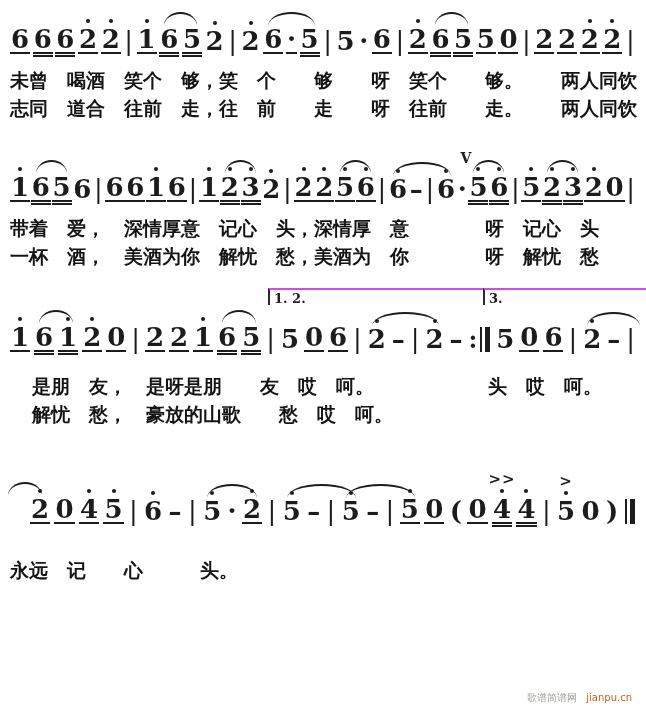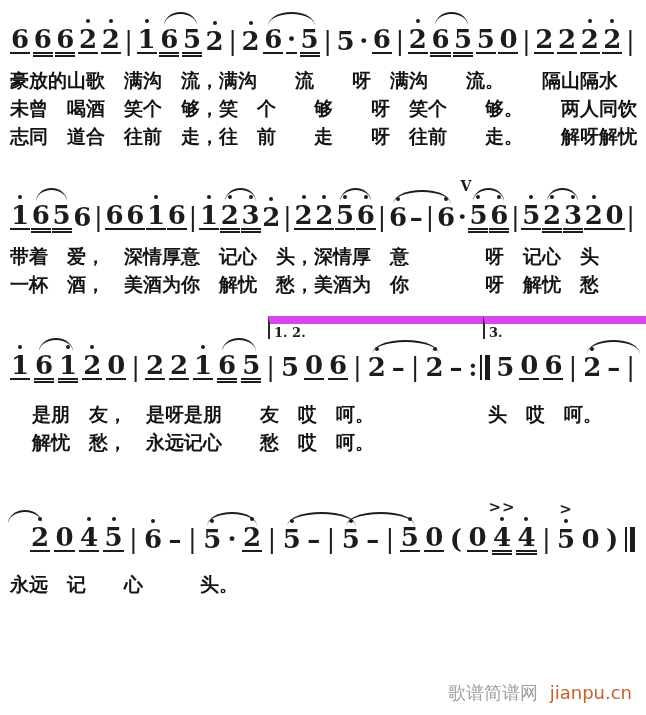--- a/index.html
+++ b/index.html
@@ -36,43 +36,43 @@
   .above {
     position:absolute; top:-24px; left:50%; transform:translateX(-50%);
     font-size:15px; font-weight:700; letter-spacing:1px; line-height:1;
   }
   .vmark { top:-23px; left:-8px; transform:none; font-size:14px; }
   .slur {
     position:absolute; height:12px;
     border-top:2px solid var(--ink);
     border-radius:50% 50% 0 0 / 100% 100% 0 0;
   }
-  .volta { position:absolute; height:15px; border-top:8px solid #d946ef; border-left:2px solid #2a2a2a; }
+  .volta { position:absolute; height:15px; border-top:2px solid #d946ef; border-left:2px solid #2a2a2a; }
   .volta-label { position:absolute; left:4px; top:1px; font-size:13px; font-weight:700; }
   .repbar, .endbar { display:inline-flex; align-items:flex-end; gap:3px; padding:0 1px; }
   .vbar-thin  { display:inline-block; width:2px; height:25px; background:var(--ink); }
   .vbar-thick { display:inline-block; width:5px; height:25px; background:var(--ink); }
   .colon-part { font-size:24px; font-weight:700; line-height:1; }
 
   
   .lyrics { padding:0 10px; }
   .lyric-line {
     font-family:"DejaVu Sans","Liberation Sans",sans-serif;
     font-weight:700; font-size:19px; line-height:28px; white-space:pre; color:#141414;
   }
   .lyr-i0 { margin-bottom:26px; }
   .lyr-i1 { margin-bottom:16px; }
   .lyr-i2 { margin-top:8px; margin-bottom:42px;padding-left:32px; }
-  .lyr-i3 { margin-top:6px; }
+  .lyr-i3 { margin-top:20px; }
 
   
   .footer {
     position:absolute; right:14px; bottom:10px;
     font-family:"DejaVu Sans","Liberation Sans",sans-serif;
-    font-size:18px; font-weight:400;
+    font-size:10px; font-weight:400;
   }
   .site-name { color:var(--footer-name,#a39e98); }
   .site-url  { color:var(--footer-url,#c9602a); margin-left:6px; }
 </style>
 </head>
 <body>
 
 <div class="sheet">
   <div id="score">
       <div class="music-line line-i0">
@@ -105,23 +105,22 @@
         <span class="tok u1">2</span>
         <span class="tok u1">2</span>
         <span class="tok u1 hi">2</span>
         <span class="tok u1 hi">2</span>
         <span class="tok bar">|</span>
         <div class="slur" style="left: 164px; width: 33px; top: 8px;"></div>
         <div class="slur" style="left: 268px; width: 47px; top: 8px;"></div>
         <div class="slur" style="left: 435px; width: 33px; top: 8px;"></div>
       </div>
       <div class="lyrics lyr-i0">
-        <div class="lyric-line">豪放的山歌　满沟　流，满沟　　流　　呀　满沟　　流。　　隔山隔水</div>
         <div class="lyric-line">未曾　喝酒　笑个　够，笑　个　　够　　呀　笑个　　够。　　两人同饮</div>
-        <div class="lyric-line">志同　道合　往前　走，往　前　　走　　呀　往前　　走。　　解呀解忧</div>
+        <div class="lyric-line">志同　道合　往前　走，往　前　　走　　呀　往前　　走。　　两人同饮</div>
       </div>
       <div class="music-line line-i1">
         <span class="tok u1 hi">1</span>
         <span class="tok u2">6</span>
         <span class="tok u2">5</span>
         <span class="tok">6</span>
         <span class="tok bar">|</span>
         <span class="tok u1">6</span>
         <span class="tok u1">6</span>
         <span class="tok u1 hi">1</span>
@@ -202,21 +201,21 @@
         <div class="slur" style="left: 587px; width: 53px; top: 26px;"></div>
         <div class="volta" style="left: 268px; width: 229px; top: 2px;">
           <span class="volta-label">1. 2.</span>
         </div>
         <div class="volta" style="left: 483px; width: 161px; top: 2px;">
           <span class="volta-label">3.</span>
         </div>
       </div>
       <div class="lyrics lyr-i2">
         <div class="lyric-line">是朋　友，　是呀是朋　　友　哎　呵。　　　　　　头　哎　呵。</div>
-        <div class="lyric-line">解忧　愁，　永远记心　　愁　哎　呵。</div>
+        <div class="lyric-line">解忧　愁，　豪放的山歌　　愁　哎　呵。</div>
       </div>
       <div class="music-line line-i3">
         <span class="tok u1 hi">2</span>
         <span class="tok u1">0</span>
         <span class="tok u1 hi">4</span>
         <span class="tok u1 hi">5</span>
         <span class="tok bar">|</span>
         <span class="tok hi">6</span>
         <span class="tok dash">–</span>
         <span class="tok bar">|</span>

